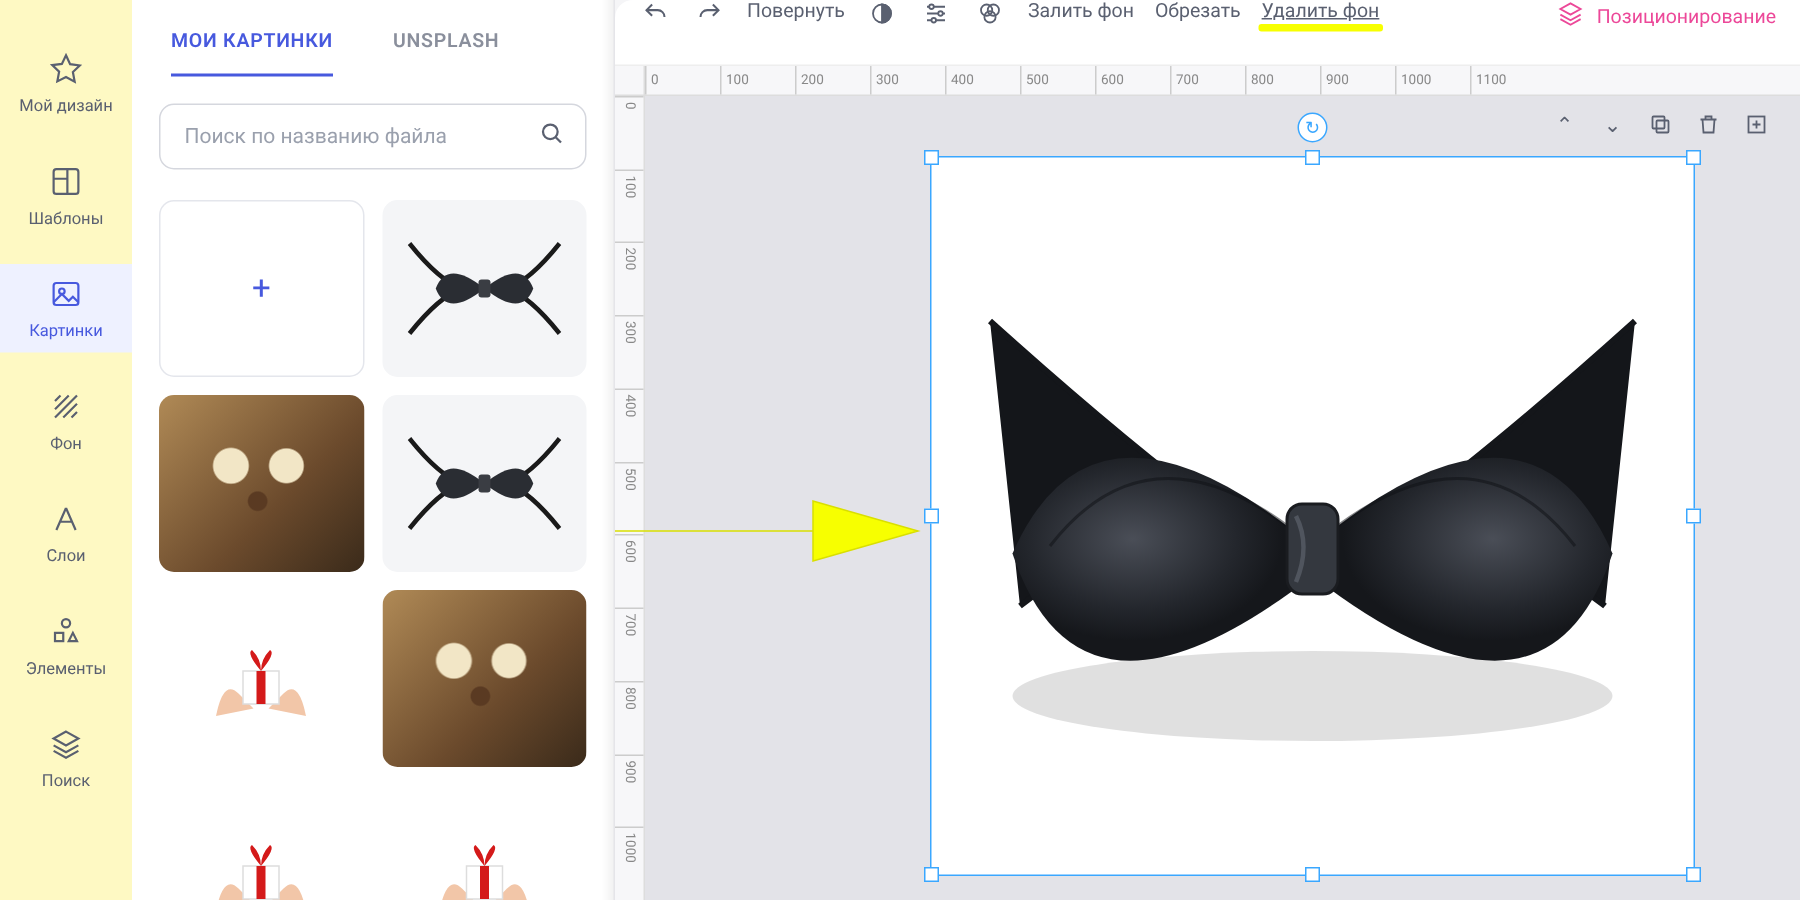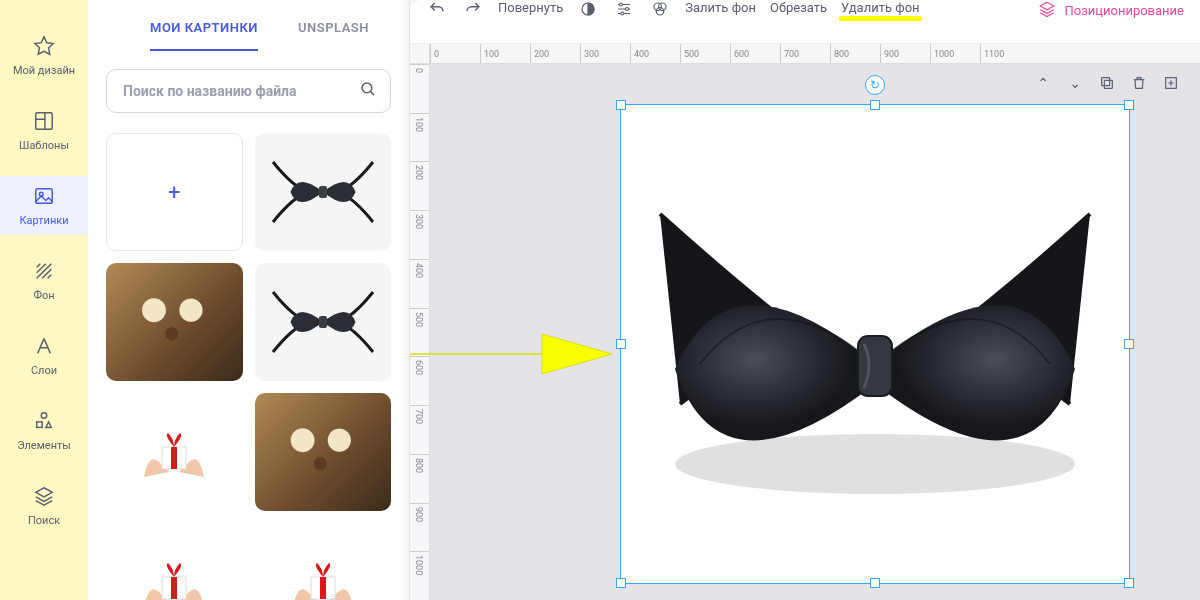--- a/index.html
+++ b/index.html
@@ -6,36 +6,36 @@
 body { width: 1200px; height: 600px; overflow: hidden; background: #f5f5f7; display: flex; }
 .left-nav { width: 88px; background: #fef9c3; display: flex; flex-direction: column; align-items: center; padding-top: 26px; gap: 16px; }
 .nav-item { display: flex; flex-direction: column; align-items: center; gap: 6px; cursor: pointer; color: #5a6070; font-size: 11px; padding: 8px 4px; width: 100%; }
 .nav-item.active { background: #eef1ff; color: #4759de; }
 .nav-icon { width: 24px; height: 24px; display: flex; align-items: center; justify-content: center; }
 .nav-icon svg { stroke: currentColor; }
 .side-panel { width: 322px; background: #fff; display: flex; flex-direction: column; border-right: 1px solid #e5e5e9; position: relative; }
 .side-panel::after { content:""; position:absolute; right:0; top:0; bottom:0; width:8px; background:linear-gradient(to right, rgba(0,0,0,0), rgba(0,0,0,0.05)); pointer-events:none;}
 .tabs { display: flex; padding: 20px 26px 0 26px; gap: 40px; }
 .tab { color: #8a8f9c; font-size: 13px; font-weight: 600; letter-spacing: 0.5px; padding-bottom: 14px; cursor: pointer; border-bottom: 2px solid transparent; }
-.tab.active { color: #4759de; border-bottom-color: #4759de; margin-left: 36px; }
+.tab.active { color: #4759de; border-bottom-color: #4759de; }
 .search-box { margin: 18px 18px 10px 18px; position: relative; }
-.search-box input { width: 100%; height: 44px; border: 1px solid #d5d7de; border-radius: 10px; padding: 0 44px 0 16px; font-size: 14px; color: #555; outline: none; font-weight: bold; }
+.search-box input { width: 100%; height: 44px; border: 1px solid #d5d7de; border-radius: 10px; padding: 0 44px 0 16px; font-size: 14px; color: #555; outline: none; }
 .search-box input::placeholder { color: #9aa0ad; }
 .search-box .sicon { position: absolute; right: 14px; top: 50%; transform: translateY(-50%); color: #5a6070; }
 .grid { display: grid; grid-template-columns: 1fr 1fr; gap: 12px; padding: 10px 18px 18px 18px; overflow-y: auto; flex: 1; }
 .tile { background: #f4f5f7; border-radius: 10px; height: 118px; display: flex; align-items: center; justify-content: center; overflow: hidden; cursor: pointer; position: relative; }
 .tile.add { background: #fff; border: 1px solid #e4e6ec; color: #4759de; font-size: 22px; }
 .cat { width:100%; height:100%; background: linear-gradient(135deg,#b08a56 0%, #6b4a2c 60%, #3a2a1a 100%); }
 .cat::after{content:"";position:absolute;inset:0;background:radial-gradient(circle at 35% 40%,#f2e6c6 0 10%,transparent 11%),radial-gradient(circle at 62% 40%,#f2e6c6 0 10%,transparent 11%),radial-gradient(circle at 48% 60%,#5a3a22 0 6%,transparent 7%);}
 .gift { width:100%; height:100%; background:#fff; display:flex; align-items:center; justify-content:center; }
 .canvas-area { flex: 1; background: #fff; display: flex; flex-direction: column; border-top-left-radius: 12px; }
 .topbar { height: 44px; display: flex; align-items: flex-start; padding: 0 16px; gap: 14px; border-bottom: 1px solid #eee; }
 .tbtn { color: #5a6070; font-size: 13px; cursor: pointer; display: flex; align-items: center; gap: 6px; white-space: nowrap; }
 .tbtn.icon-only { font-size: 16px; padding: 0 2px; }
-.tbtn.highlight { position: relative; }
+.tbtn.highlight { position: relative; text-decoration: underline; }
 .tbtn.highlight::after { content:""; position:absolute; left:-2px; right:-2px; bottom:-6px; height:5px; background:#f7ff00; border-radius:2px; }
 .topbar-spacer { flex: 1; }
 .pos-btn { display:flex; align-items:center; gap:8px; color:#ec4899; font-size:13px; cursor:pointer; }
 .workspace { flex:1; position:relative; background:#e3e3e8; overflow:hidden; }
 .ruler-h { position:absolute; top:0; left:20px; right:0; height:20px; background:#f7f7f9; border-bottom:1px solid #ddd; font-size:9px; color:#888; display:flex; }
 .ruler-h div { width:50px; border-left:1px solid #ccc; padding-left:3px; line-height:20px; }
 .ruler-v { position:absolute; top:20px; left:0; bottom:0; width:20px; background:#f7f7f9; border-right:1px solid #ddd; font-size:9px; color:#888; display:flex; flex-direction:column; }
 .ruler-v div { height:50px; border-top:1px solid #ccc; writing-mode:vertical-rl; padding-top:3px; line-height:20px; }
 .corner { position:absolute; top:0; left:0; width:20px; height:20px; background:#f7f7f9; border-right:1px solid #ddd; border-bottom:1px solid #ddd; }
 .art { position:absolute; top:60px; left:210px; width:510px; height:480px; background:#fff; }

